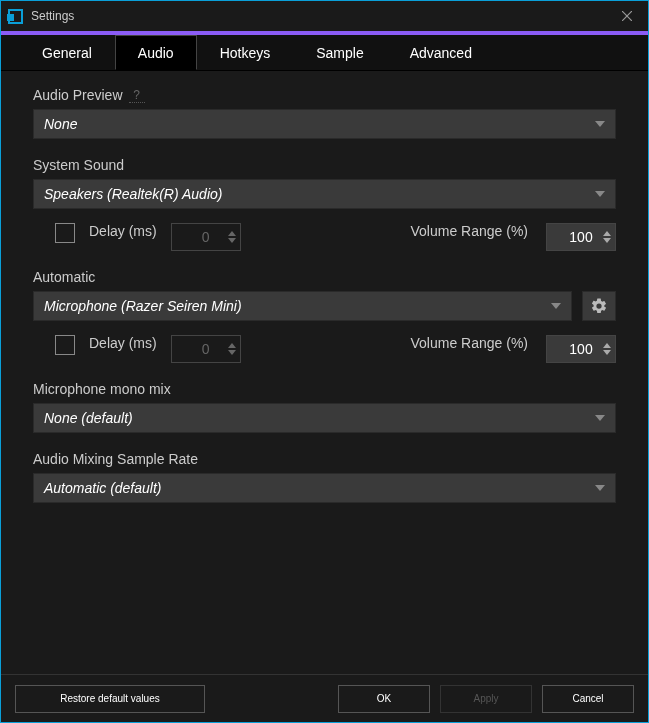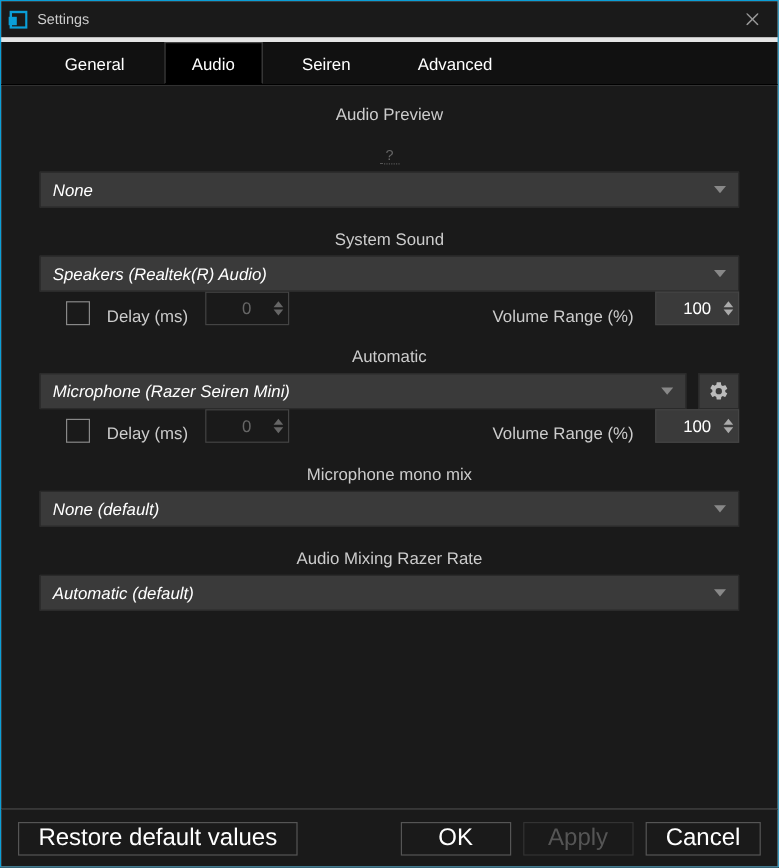--- a/index.html
+++ b/index.html
@@ -1,76 +1,75 @@
 <!DOCTYPE html>
 <html><head>
   <meta charset="utf-8">
   <style>
     * { box-sizing: border-box; margin: 0; padding: 0; font-family: "Segoe UI", Arial, sans-serif; }
     html, body { width: 649px; height: 723px; background: #000; overflow: hidden; }
     .window {
       width: 649px; height: 723px;
-      background: #e5e5e5;
+      background: #8b5cf6;
       border: 1px solid #0a9fd8;
       display: flex; flex-direction: column;
     }
     .titlebar {
       height: 30px; display: flex; align-items: center;
       background: #1a1a1a; padding: 0 6px;
       justify-content: space-between;
     }
     .titlebar-left { display: flex; align-items: center; gap: 8px; }
     .app-icon { width: 16px; height: 16px; display:flex; align-items:center; justify-content:center; }
     .title-text { color: #ccc; font-size: 12px; }
     .close-btn { width: 30px; height: 30px; display:flex; align-items:center; justify-content:center; color:#999; cursor:pointer; font-size:14px; }
 
     .tabbar {
       height: 36px; display:flex; align-items:stretch;
-      background:#111; padding: 0 30px; border-bottom:1px solid #000;
+      background:#111; padding: 0 18px; border-bottom:1px solid #000;
       margin-top: 4px;
-      gap: 10px;
     }
     .tab {
       padding: 0 22px; display:flex; align-items:center;
       color:#fff; font-size:14px; cursor:pointer;
       border:1px solid transparent;
     }
     .tab.active {
       background:#000; border:1px solid #444; border-bottom:1px solid #000;
     }
 
     .body {
       flex:1; padding: 16px 32px 10px 32px;
       color:#ddd; font-size:14px;
       overflow:auto;
       background:#1a1a1a;
     }
 
     .section { margin-bottom: 18px; }
-    .section-label { display:flex; align-items:center; gap:18px; color:#ccc; font-size:14px; margin-bottom:6px;flex-direction:column; }
+    .section-label { display:flex; align-items:center; gap:6px; color:#ccc; font-size:14px; margin-bottom:6px; }
 
     .help-icon {
       width:16px; height:16px; display:inline-flex; align-items:center; justify-content:center;
       color:#666; font-size:12px; border-bottom:1px dotted #555;
       cursor:help;
     }
 
     .dropdown {
       position:relative;
       height:30px; background:#3a3a3a; color:#fff;
       display:flex; align-items:center; padding:0 10px;
       border:1px solid #2a2a2a;
       cursor:pointer;
     }
     .dropdown .dd-text { flex:1; font-size:14px;font-style:italic; }
     .dropdown .dd-arrow {
       width:0;height:0;border-left:5px solid transparent;border-right:5px solid transparent;border-top:6px solid #888;
     }
 
-    .row { display:flex; align-items:flex-end; gap:14px; }
+    .row { display:flex; align-items:flex-start; gap:14px; margin-top:14px; }
     .row .indent { width:8px; }
 
     .checkbox {
       width:20px; height:20px; border:1px solid #888; background:#1a1a1a; cursor:pointer;
     }
 
     .delay-label { color:#ccc; font-size:14px; }
 
     .numbox {
       width:70px; height:28px; background:#1a1a1a; border:1px solid #444;
@@ -100,21 +99,21 @@
     }
     .gear-btn svg { width:18px; height:18px; fill:#bbb; }
 
     .footer {
       height:48px; display:flex; align-items:center; padding:0 14px;
       border-top:1px solid #333; background:#1a1a1a; gap:10px;
     }
     .btn {
       height:28px; min-width:92px; padding:0 16px;
       background:#1a1a1a; border:1px solid #555; color:#fff;
-      font-size:20px; display:flex; align-items:center; justify-content:center;
+      font-size:10px; display:flex; align-items:center; justify-content:center;
       cursor:pointer;
     }
     .btn.restore { min-width:190px; }
     .btn.disabled { color:#555; border-color:#333; cursor:default; }
     .footer .spacer { flex:1; }
   </style>
 </head>
 <body>
 
 <div class="window">
@@ -133,21 +132,22 @@
       <svg viewBox="0 0 10 10" width="10" height="10">
           <line x1="0" y1="0" x2="10" y2="10" stroke="#999" stroke-width="1.2"></line>
           <line x1="10" y1="0" x2="0" y2="10" stroke="#999" stroke-width="1.2"></line>
         </svg>
     </div>
   </div>
 
   <div class="tabbar">
     <div class="tab">General</div>
     <div class="tab active">Audio</div>
-    <div class="tab">Seiren</div>
+    <div class="tab">Hotkeys</div>
+    <div class="tab">Sample</div>
     <div class="tab">Advanced</div>
   </div>
 
   <div class="body">
 
     <div class="section">
       <div class="section-label">
         <span>Audio Preview</span>
         <span class="help-icon">?</span>
       </div>
@@ -229,21 +229,21 @@
         <span>Microphone mono mix</span>
       </div>
       <div class="dropdown">
         <span class="dd-text">None (default)</span>
         <span class="dd-arrow"></span>
       </div>
     </div>
 
     <div class="section">
       <div class="section-label">
-        <span>Audio Mixing Razer Rate</span>
+        <span>Audio Mixing Sample Rate</span>
       </div>
       <div class="dropdown">
         <span class="dd-text">Automatic (default)</span>
         <span class="dd-arrow"></span>
       </div>
     </div>
 
   </div>
 
   <div class="footer">

